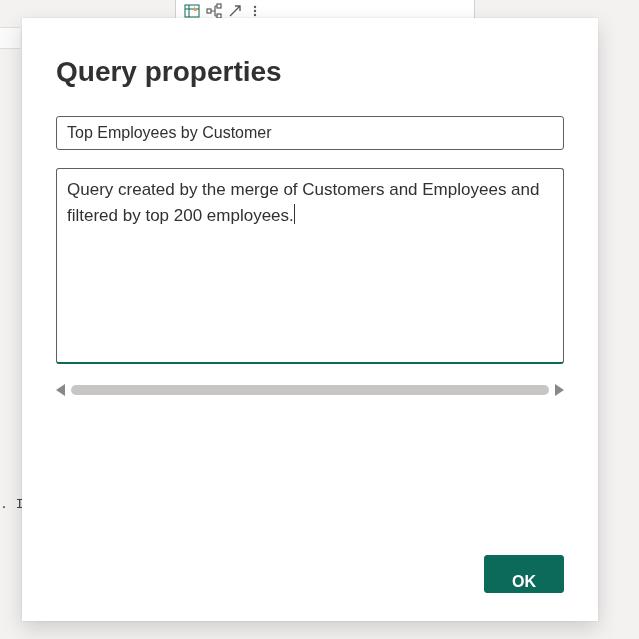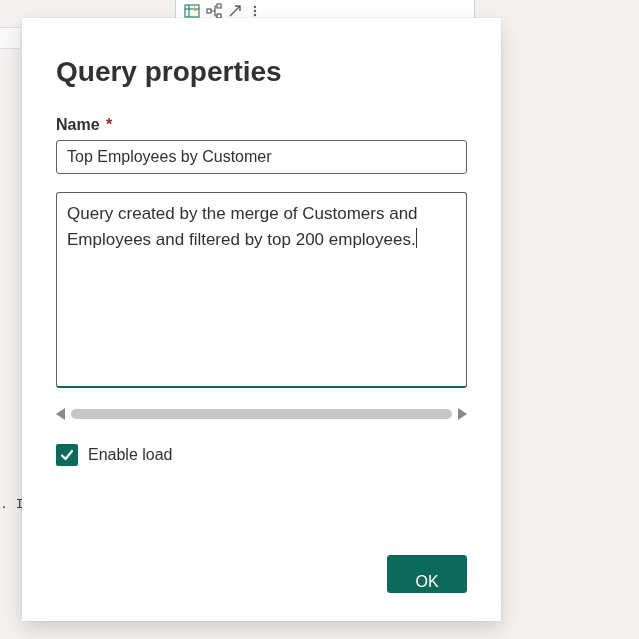--- a/index.html
+++ b/index.html
@@ -40,21 +40,21 @@
     left: 0; top: 27px;
     width: 20px;
     height: 22px;
     background: #fafafa;
     border-top: 1px solid #ddd;
     border-bottom: 1px solid #ddd;
   }
   .dialog {
     position: absolute;
     top: 18px; left: 22px;
-    width: 479px; height: 603px;
+    width: 576px; height: 603px;
     background: #ffffff;
     box-shadow: 0 8px 20px rgba(0,0,0,0.15), 0 0 2px rgba(0,0,0,0.1);
     padding: 30px 34px 28px 34px;
     display: flex;
     flex-direction: column;
   }
   .dialog-title {
     font-size: 28px;
     font-weight: 600;
     color: #323130;
@@ -143,21 +143,21 @@
     display: flex;
     justify-content: flex-end;
     gap: 12px;
     padding-top: 28px;
   }
   .btn {
     min-width: 80px;
     height: 38px;
     border-radius: 3px;
     font-size: 16px;
-    font-weight: 400;
+    font-weight: 700;
     font-family: inherit;
     cursor: pointer;
     padding: 17px 18px;
   }
   .btn-primary {
     background: #0b6a5a;
     color: #fff;
     border: 1px solid #0b6a5a;
   }
   .btn-secondary {
@@ -192,41 +192,29 @@
       <circle cx="7" cy="7" r="1.2"></circle>
       <circle cx="7" cy="11" r="1.2"></circle>
   </svg>
 </div>
 
 <div class="bg-left">. I</div>
 
 <div class="dialog">
   <div class="dialog-title">Query properties</div>
 
-  <div class="field-label">
-    <span>Name</span>
-    <span class="required">*</span>
-  </div>
   <input type="text" class="text-input" value="Top Employees by Customer" style="">
 
   <div class="textarea-wrap">
     <span>Query created by the merge of Customers and Employees and filtered by top 200 employees.</span><span class="cursor"></span>
   </div>
 
   <div class="scrollbar-row">
     <div class="scroll-arrow left"></div>
     <div class="scroll-track"></div>
     <div class="scroll-arrow right"></div>
   </div>
 
-  <div class="checkbox-row">
-    <div class="checkbox">
-      <svg width="14" height="14" viewBox="0 0 14 14" fill="none" stroke-width="2.2" stroke-linecap="round" stroke-linejoin="round">
-        <path d="M2 7.5 L5.5 11 L12 3"></path>
-      </svg>
-    </div>
-    <span class="checkbox-label">Enable load</span>
-  </div>
 
   <div class="button-row">
     <button class="btn btn-primary">OK</button>
   </div>
 </div>
 
 </body></html>

